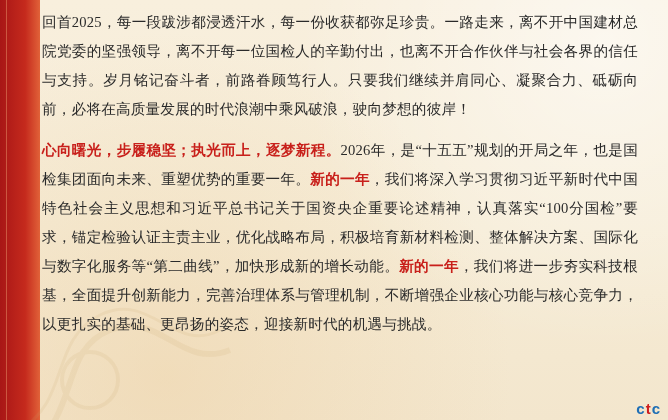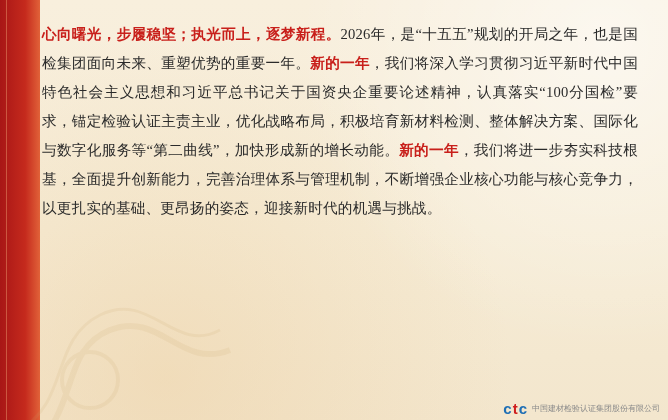--- a/index.html
+++ b/index.html
@@ -113,29 +113,31 @@
   <div class="paper"></div>
 
   <svg class="watermark" viewBox="0 0 240 200">
     <path d="M10,190 C60,150 40,90 90,70 C140,50 160,110 210,90" stroke="#c9a46a" stroke-width="6" fill="none"></path>
     <path d="M0,170 C50,140 30,80 80,55 C130,30 155,95 200,70" stroke="#c9a46a" stroke-width="3" fill="none"></path>
     <circle cx="70" cy="120" r="28" stroke="#c9a46a" stroke-width="4" fill="none"></circle>
   </svg>
 
   <div class="content">
 
+    <p class="para1">
+      <span>回首2025，每一段跋涉都浸透汗水，每一份收获都弥足珍贵。一路走来，离不开中国建材总院党委的坚强领导，离不开每一位国检人的辛勤付出，也离不开合作伙伴与社会各界的信任与支持。岁月铭记奋斗者，前路眷顾笃行人。只要我们继续并肩同心、凝聚合力、砥砺向前，必将在高质量发展的时代浪潮中乘风破浪，驶向梦想的彼岸！</span>
+    </p>
 
     <p class="para2">
       <span class="hl">心向曙光，步履稳坚；执光而上，逐梦新程。</span><span>2026年，是“十五五”规划的开局之年，也是国检集团面向未来、重塑优势的重要一年。</span><span class="hl">新的一年</span><span>，我们将深入学习贯彻习近平新时代中国特色社会主义思想和习近平总书记关于国资央企重要论述精神，认真落实“100分国检”要求，锚定检验认证主责主业，优化战略布局，积极培育新材料检测、整体解决方案、国际化与数字化服务等“第二曲线”，加快形成新的增长动能。</span><span class="hl">新的一年</span><span>，我们将进一步夯实科技根基，全面提升创新能力，完善治理体系与管理机制，不断增强企业核心功能与核心竞争力，以更扎实的基础、更昂扬的姿态，迎接新时代的机遇与挑战。</span>
     </p>
 
   </div>
 
   <div class="footer">
     <div class="logo">
       <span class="c1">c</span>
       <span class="c2">t</span>
       <span class="c3">c</span>
     </div>
-    <span class="footer-text">中国建材检验认证集团股份有限公司</span>
   </div>
 
 </div>
 
 </body></html>

